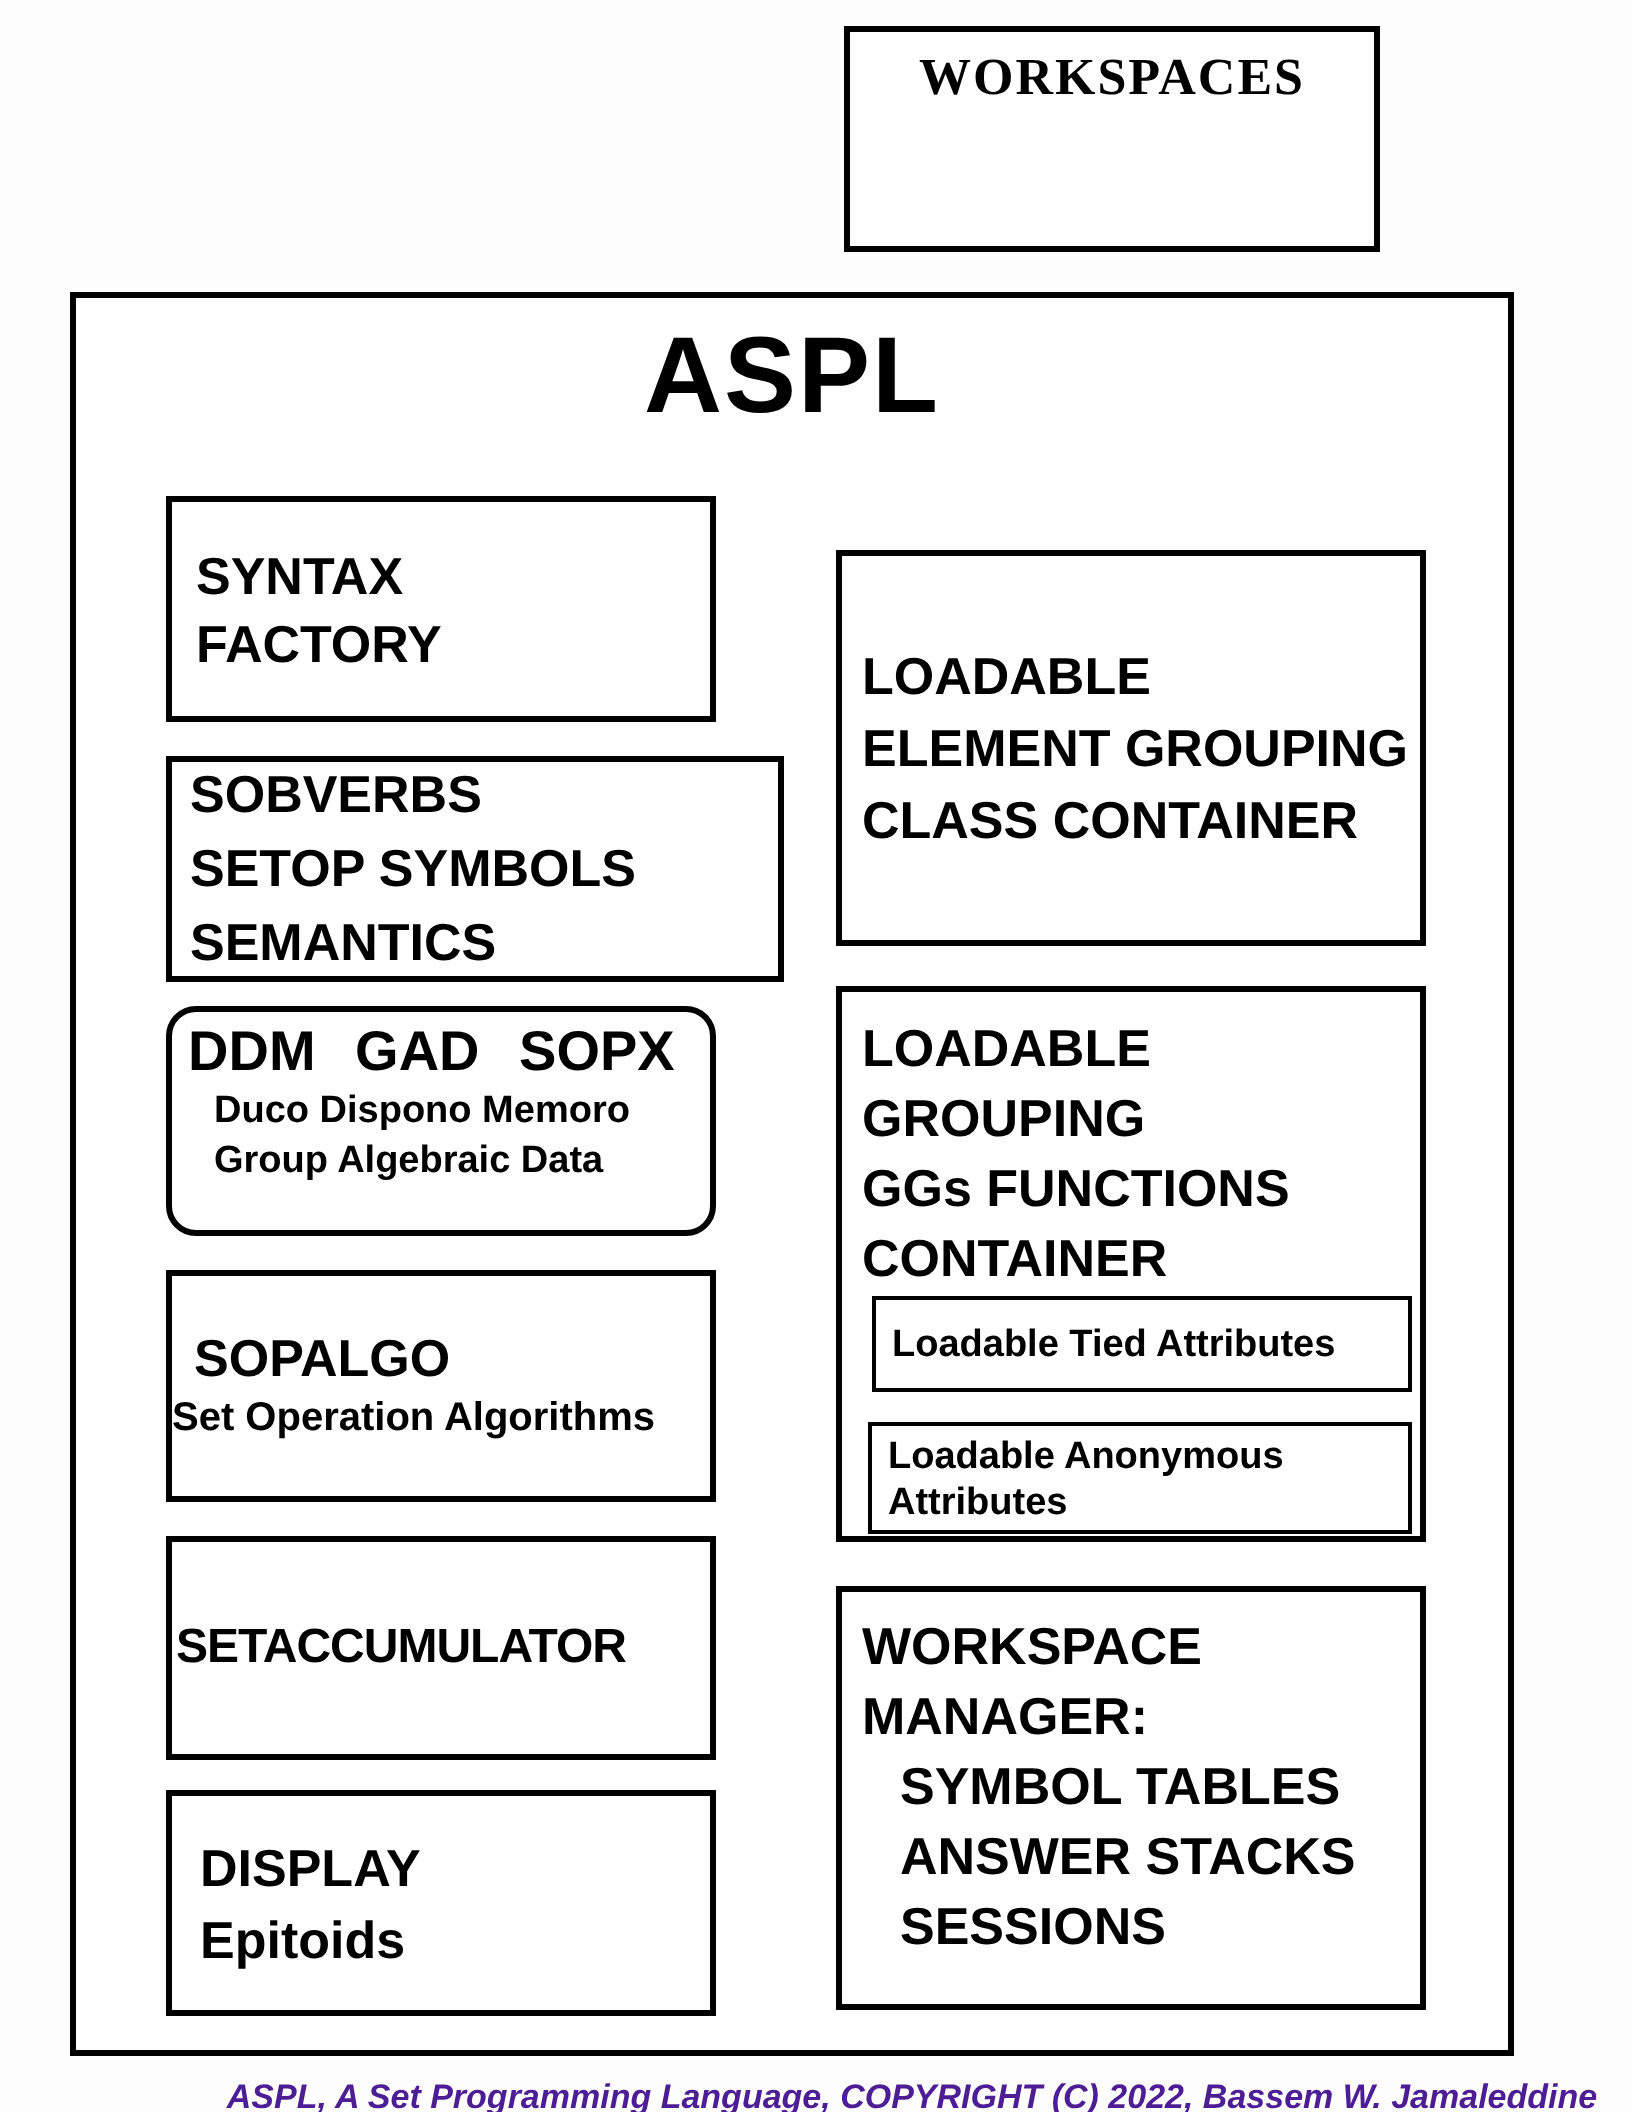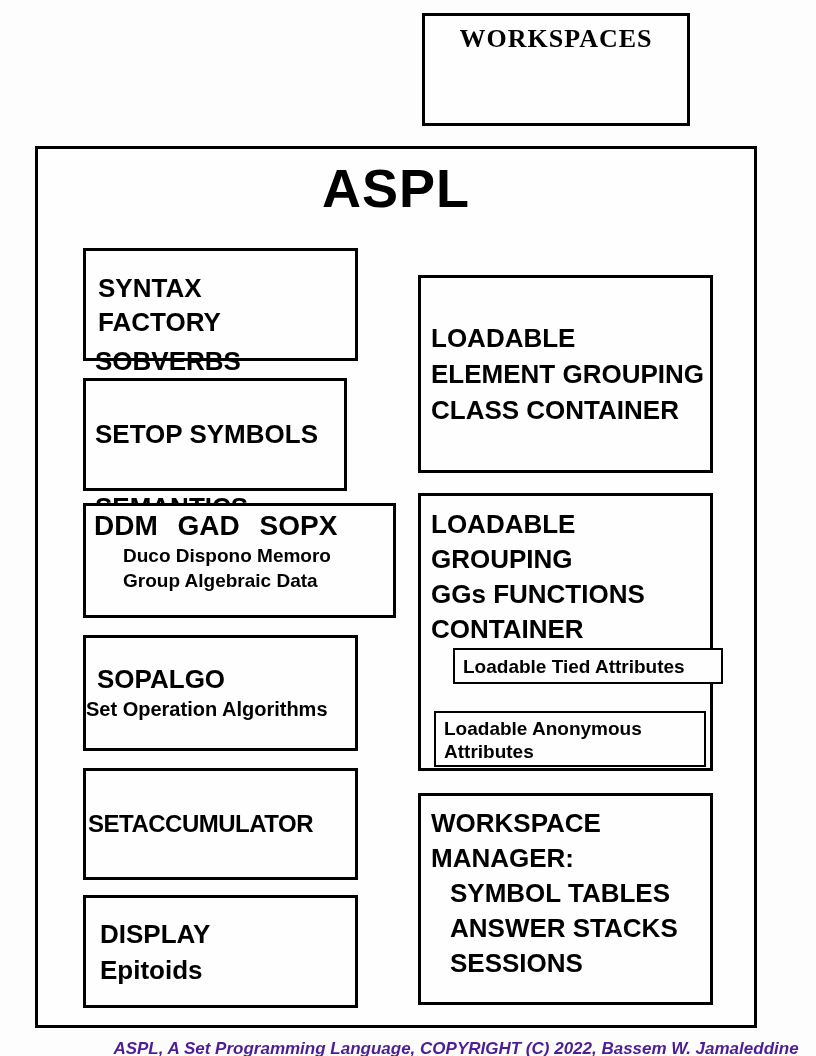--- a/index.html
+++ b/index.html
@@ -32,51 +32,51 @@
 
   
   .main { left: 35px; top: 146px; width: 722px; height: 882px; }
   .aspl-title {
     position: absolute; left: 0; right: 0; top: 8px;
     text-align: center; font-size: 54px; letter-spacing: 1px;
   }
 
   
   .b1 { left: 45px; top:  99px; width: 275px; height: 113px; }
-  .b2 { left: 45px; top: 229px; width: 264px; height: 113px; gap: 36px; }
-  .b3 { left: 45px; top: 354px; width: 313px; height: 115px; }
+  .b2 { left: 45px; top: 229px; width: 309px; height: 113px; }
+  .b3 { left: 45px; top: 354px; width: 275px; height: 115px; border-radius: 15px; }
   .b4 { left: 45px; top: 486px; width: 275px; height: 116px; }
   .b5 { left: 45px; top: 619px; width: 275px; height: 112px; }
   .b6 { left: 45px; top: 746px; width: 275px; height: 113px; }
 
   
   .r1 { left: 380px; top: 126px; width: 295px; height: 198px; }
   .r2 { left: 380px; top: 344px; width: 295px; height: 278px; }
   .r3 { left: 380px; top: 644px; width: 295px; height: 212px; }
 
   .vcenter { display: flex; flex-direction: column; justify-content: center; }
 
   .h26 { font-size: 26px; line-height: 34px; }
   .b1 .h26 { padding-left: 12px; }
   .b2 .h26 { padding-left: 9px; line-height: 37px; }
 
   .ddm-h { font-size: 28px; line-height: 34px; padding-left: 8px; word-spacing: 12px; margin-top: 3px; }
-  .ddm-s { font-size: 19px; line-height: 25px; padding-left: 37px; }
+  .ddm-s { font-size: 19px; line-height: 25px; padding-left: 21px; }
 
   .b4 .head { font-size: 26px; line-height: 32px; padding-left: 11px; }
   .b4 .sub  { font-size: 20px; line-height: 28px; }
 
   .b5 .h28 { font-size: 24px; letter-spacing: -0.5px; padding-left: 2px; white-space: nowrap; }
 
   .b6 .h26 { padding-left: 14px; line-height: 36px; }
 
   .r1 .h26 { padding-left: 10px; line-height: 36px; }
 
   .r2-head { font-size: 26px; line-height: 35px; padding-left: 10px; padding-top: 11px; }
-  .n1 { left: 32px; top: 152px; width: 270px; height: 36px; }
+  .n1 { left: 15px; top: 152px; width: 270px; height: 48px; }
   .n2 { left: 13px; top: 215px; width: 272px; height: 56px; }
   .ntext { font-size: 19px; line-height: 23px; padding-left: 8px; }
   .n1 .ntext { display:flex; align-items:center; height: 100%; }
   .n2 .ntext { padding-top: 4px; }
 
   .r3 .line { font-size: 26px; line-height: 35px; padding-left: 10px; }
   .r3 .line.indent { padding-left: 29px; }
   .r3 { padding-top: 10px; }
 
   .copyright {

